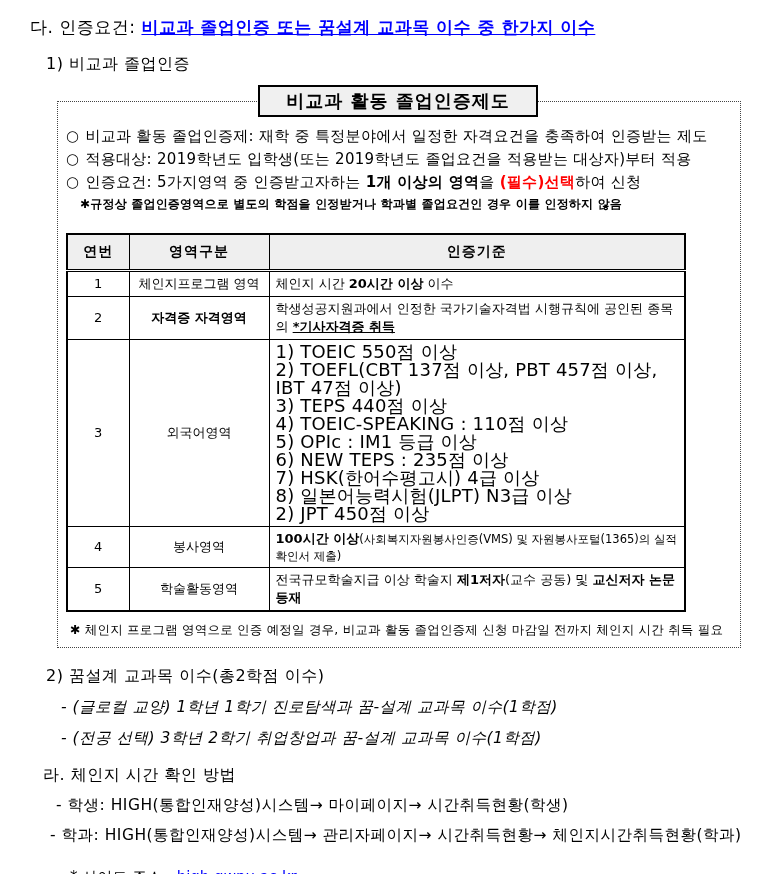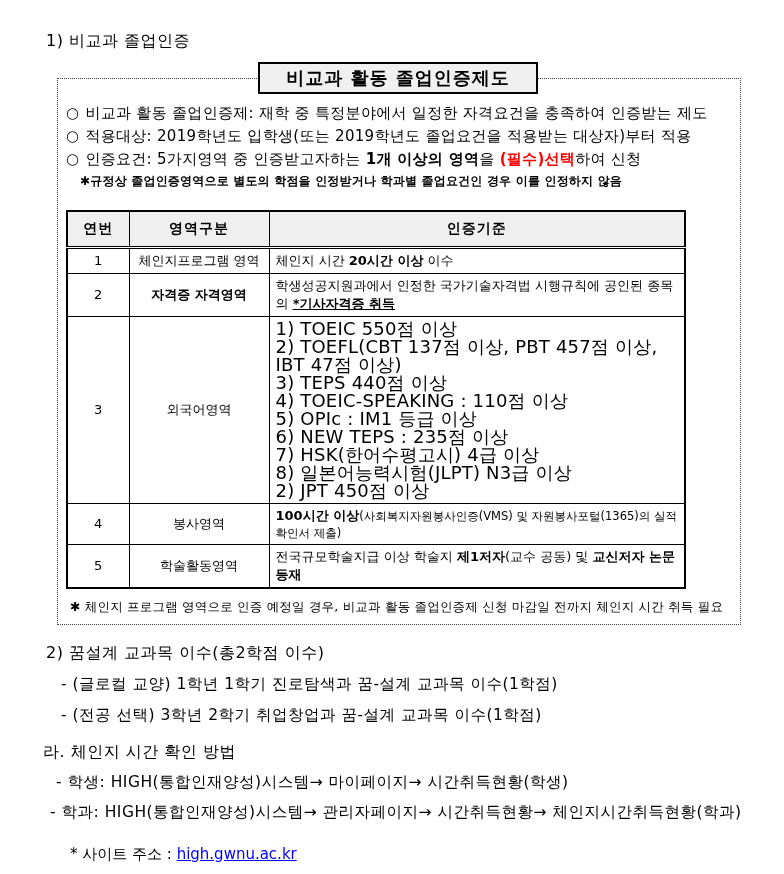--- a/index.html
+++ b/index.html
@@ -54,32 +54,35 @@
   .small { font-size:11.5px; }
   .bu { font-weight:bold; text-decoration:underline; }
   .lang-line { display:block; font-size:18px; line-height:18px; letter-spacing:0.2px; }
   .cat-bold { font-weight:bold; }
 
   .footnote1 { font-size:12.5px; margin:10px 0 0 4px; letter-spacing:0.2px; }
   .footnote2 { font-size:12.5px; font-weight:bold; text-decoration:underline; margin:4px 0 2px 4px; }
 
   .flow-line { font-size:16px; letter-spacing:0.5px; }
   .dream-title { margin:18px 0 0 16px; }
-  .dream-item { margin:10px 0 0 31px; font-size:15.5px; }
+  .dream-item { margin:10px 0 0 31px; font-size:15.5px;font-style:italic; }
   .sec-title { margin:16px 0 0 13px; }
   .sec-item { margin:9px 0 0 26px; font-size:15.5px; }
   .sec-item.hang { padding-left:46px; text-indent:-26px; margin-left:0; }
   .site-line { margin:22px 0 0 40px; font-size:15px; }
   .site-line a { color:#0000ff; text-decoration:underline; }
 </style>
 </head>
 <body>
 
 <div class="doc">
 
+  <div class="heading">
+    <span>다. 인증요건: </span><span class="em">비교과 졸업인증 또는 꿈설계 교과목 이수 중 한가지 이수</span>
+  </div>
 
   <div class="sub-heading flow-line">1) 비교과 졸업인증</div>
 
   <div class="cert-box">
     <div class="box-title">비교과 활동 졸업인증제도</div>
 
     <div class="bullets">
       <div class="bullet">
         <span class="marker">○</span><span>비교과 활동 졸업인증제: 재학 중 특정분야에서 일정한 자격요건을 충족하여 인증받는 제도</span>
       </div>

